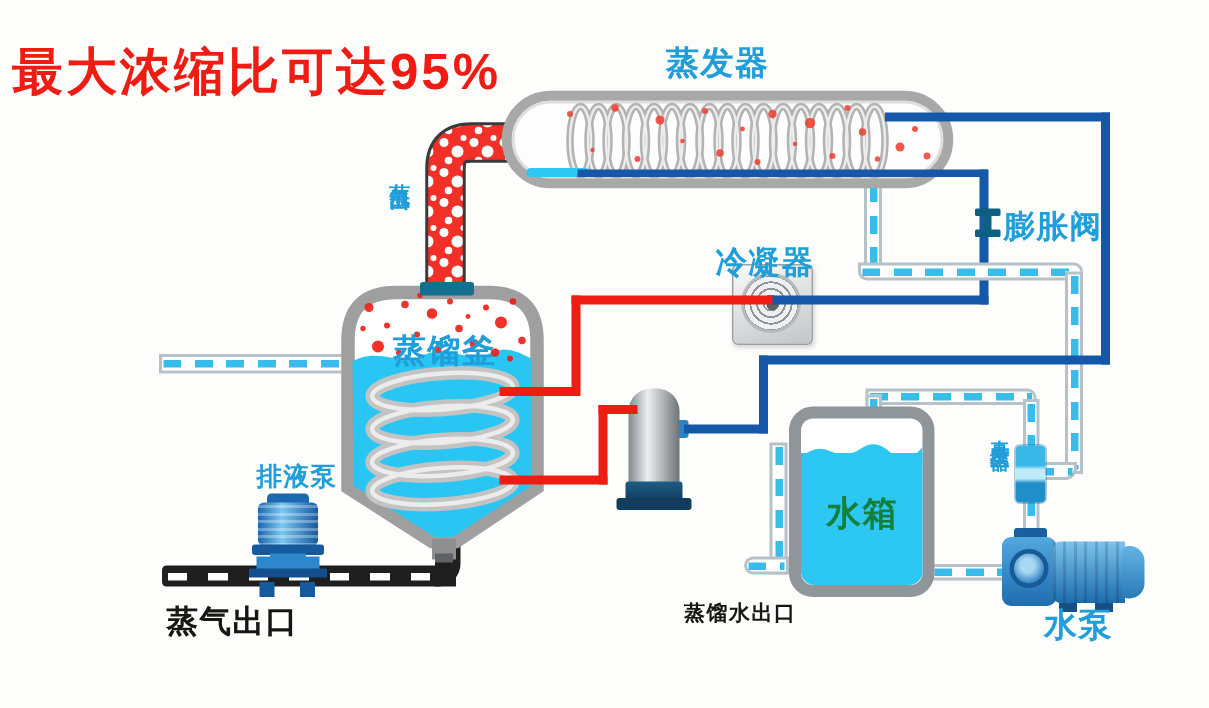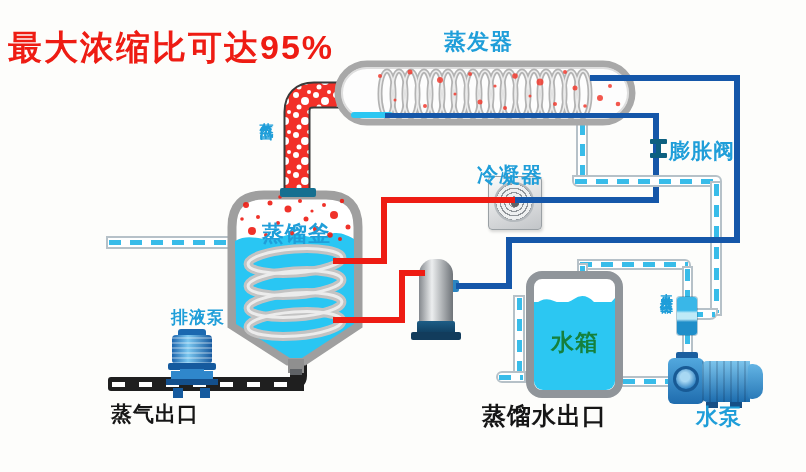--- a/index.html
+++ b/index.html
@@ -270,17 +270,17 @@
 
   <div class="banner">最大浓缩比可达95%</div>
   <div class="lab" style="left:444px;top:27px;font-size:22px;">蒸发器</div>
   <div class="lab" style="left:477px;top:145px;font-size:21px;margin-top:16px;">冷凝器</div>
   <div class="lab" style="left:669px;top:137px;font-size:21px;">膨胀阀</div>
   <div class="lab" style="left:262px;top:219px;font-size:22px;">蒸馏釜</div>
   <div class="lab vert" style="left:258px;top:111px;font-size:14px;">蒸气出口</div>
   <div class="lab" style="left:171px;top:306px;font-size:17px;">排液泵</div>
   <div class="labk" style="left:111px;top:400px;font-size:21px;">蒸气出口</div>
   <div class="lab" style="left:551px;top:327px;font-size:23px;color:#15803d;">水箱</div>
-  <div class="labk" style="left:482px;top:400px;font-size:24px;">蒸馏水出口</div>
+  <div class="labk" style="left:456px;top:400px;font-size:14px;">蒸馏水出口</div>
   <div class="lab vert" style="left:657px;top:283px;font-size:13px;">真空发生器</div>
   <div class="lab" style="left:696px;top:402px;font-size:22px;">水泵</div>
 
 </div>
 
 </body></html>

